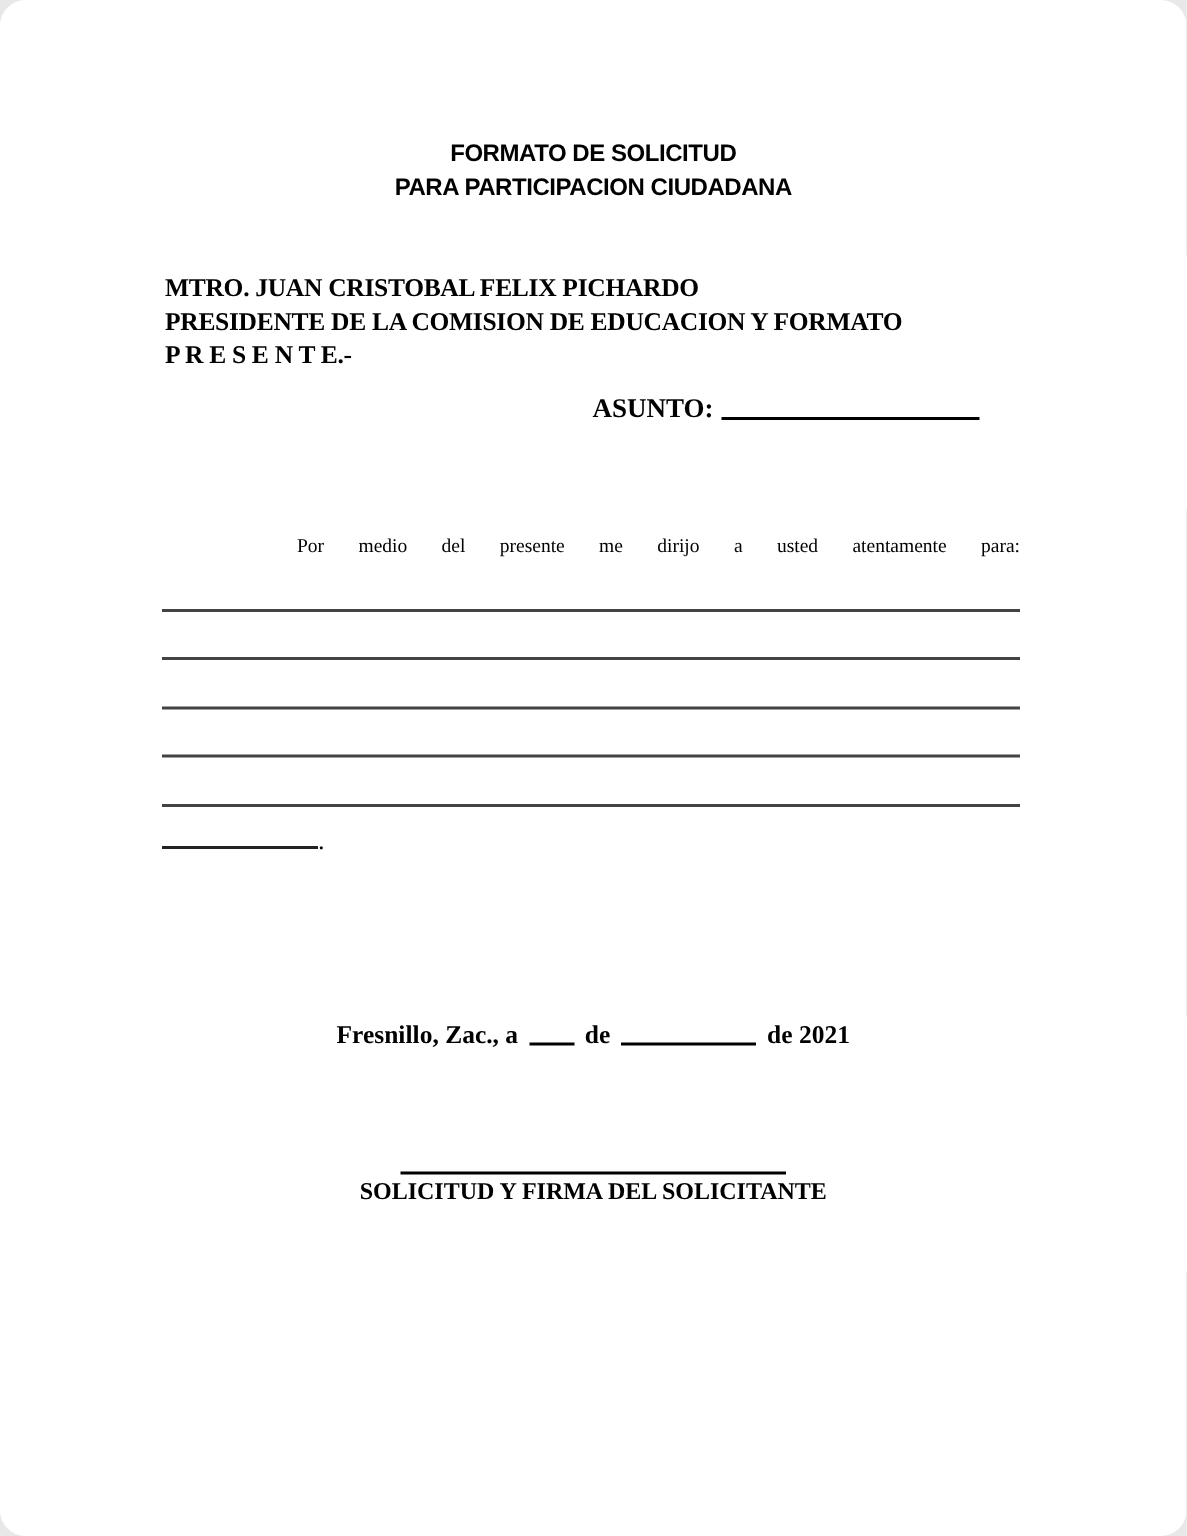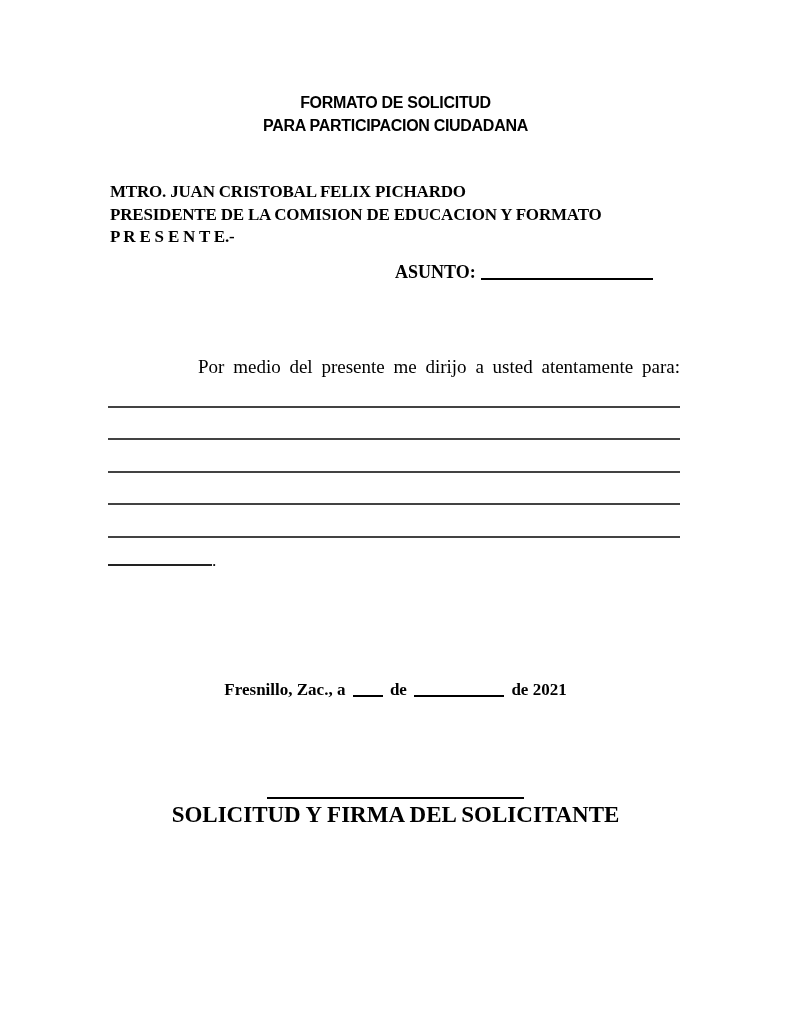--- a/index.html
+++ b/index.html
@@ -8,20 +8,21 @@
     background: #e8e8e8;
   }
   .page {
     position: relative;
     width: 791px;
     height: 1024px;
     margin: 0 auto;
     background: #ffffff;
     color: #000000;
     overflow: hidden;
+    border-radius: 17px;
   }
 
   
   .doc-title {
     position: absolute;
     top: 91px;
     left: 0;
     width: 100%;
     text-align: center;
     font-family: "Liberation Sans", "DejaVu Sans", sans-serif;
@@ -61,21 +62,21 @@
   }
   .subject .u-blank { width: 172px; margin-left: 5px; }
 
   
   .intro {
     position: absolute;
     top: 356px;
     left: 108px;
     width: 572px;
     font-family: "Liberation Serif", "DejaVu Serif", serif;
-    font-size: 19px;
+    font-size: 13px;
     text-align: justify;
     text-align-last: justify;
     text-indent: 90px;
   }
 
   
   .lines-area {
     position: absolute;
     top: 406px;
     left: 108px;
@@ -114,27 +115,27 @@
     font-weight: 700;
     font-size: 17px;
     margin-top: 36px;
   }
   .date-row .u-blank.day { width: 30px; margin: 0 3px; }
   .date-row .u-blank.month { width: 90px; margin: 0 3px; }
 
   
   .signature {
     position: absolute;
-    top: 797px;
+    top: 781px;
     left: 0;
     width: 100%;
     text-align: center;
     font-family: "Liberation Serif", "DejaVu Serif", serif;
     font-weight: 700;
-    font-size: 23px;
+    font-size: 16px;
   }
   .sig-line {
     width: 257px;
     height: 0;
     margin: 0 auto 3px auto;
     border-top: 2px solid #000000;
   }
 </style>
 </head>
 <body>

